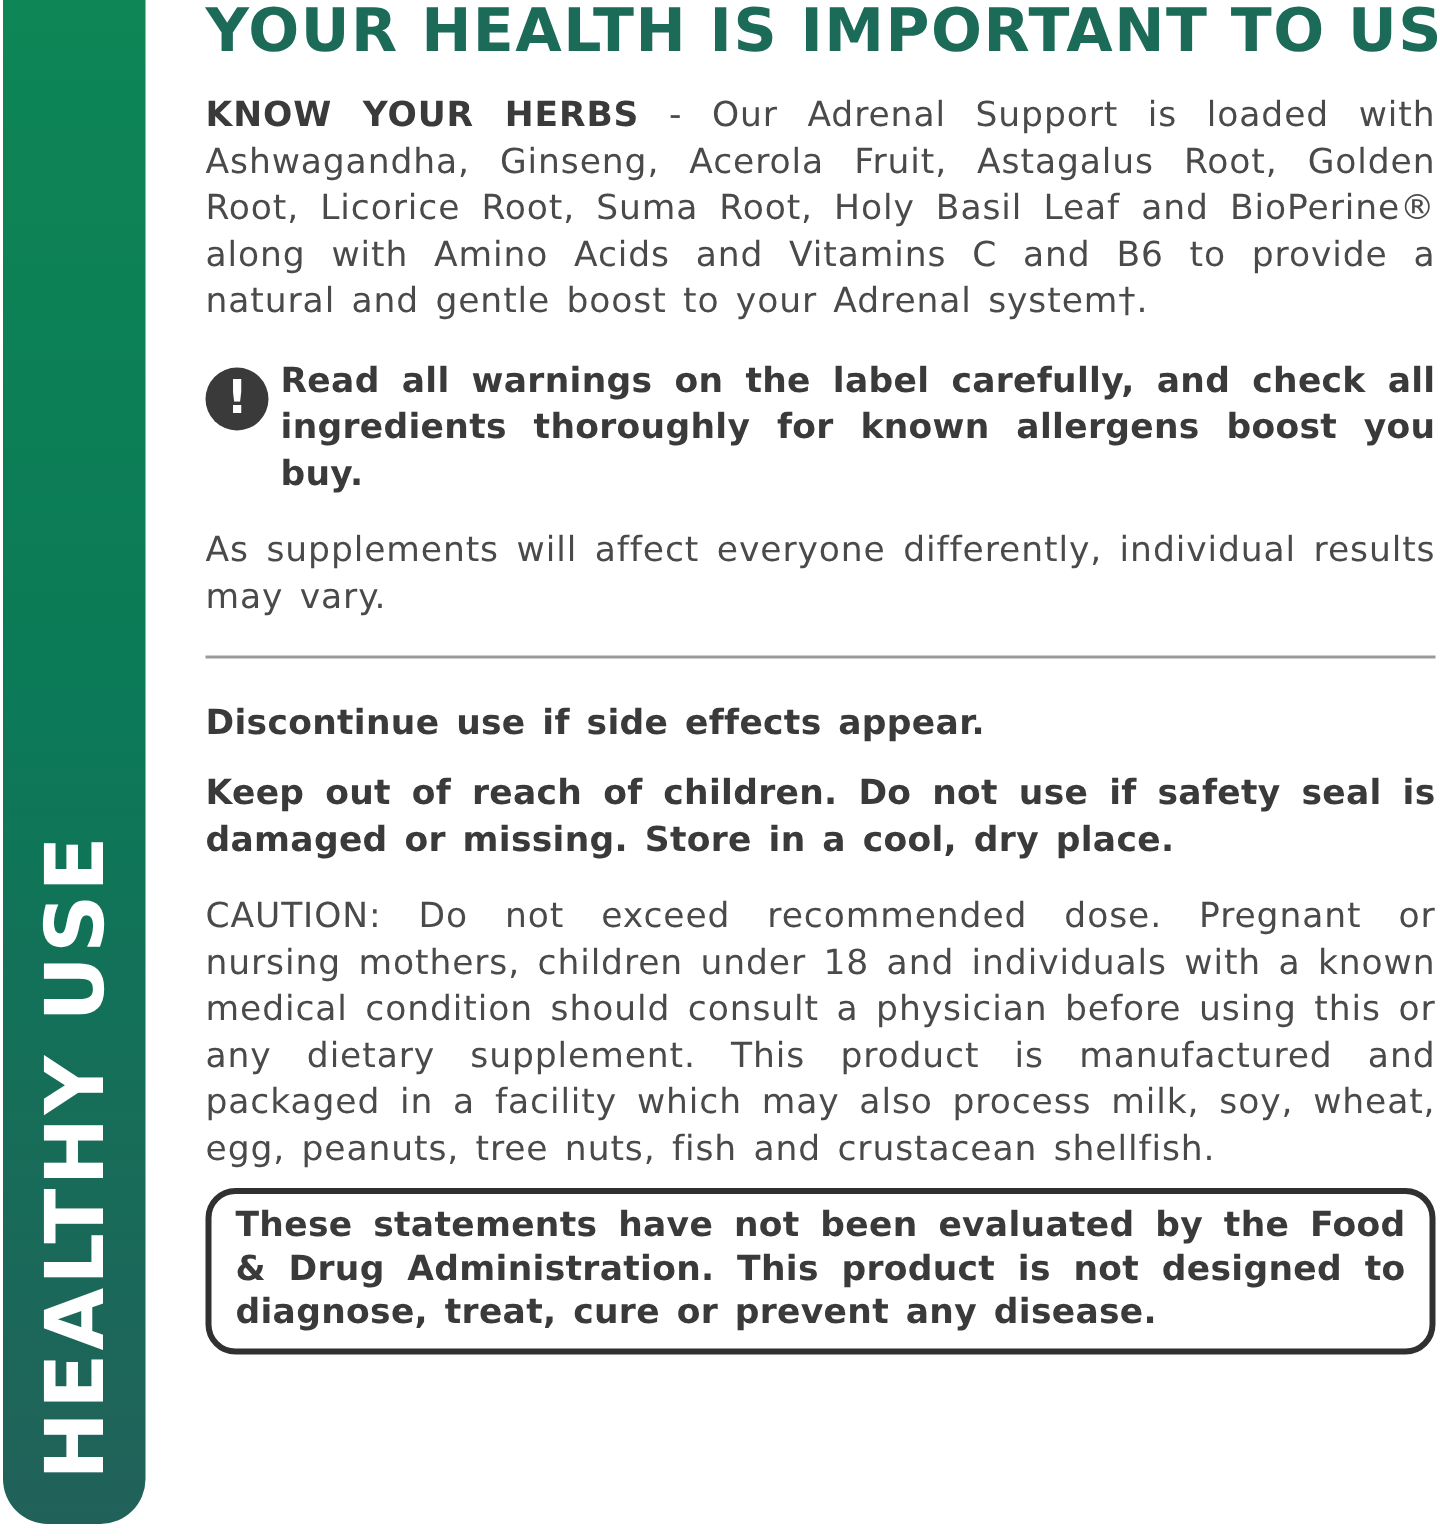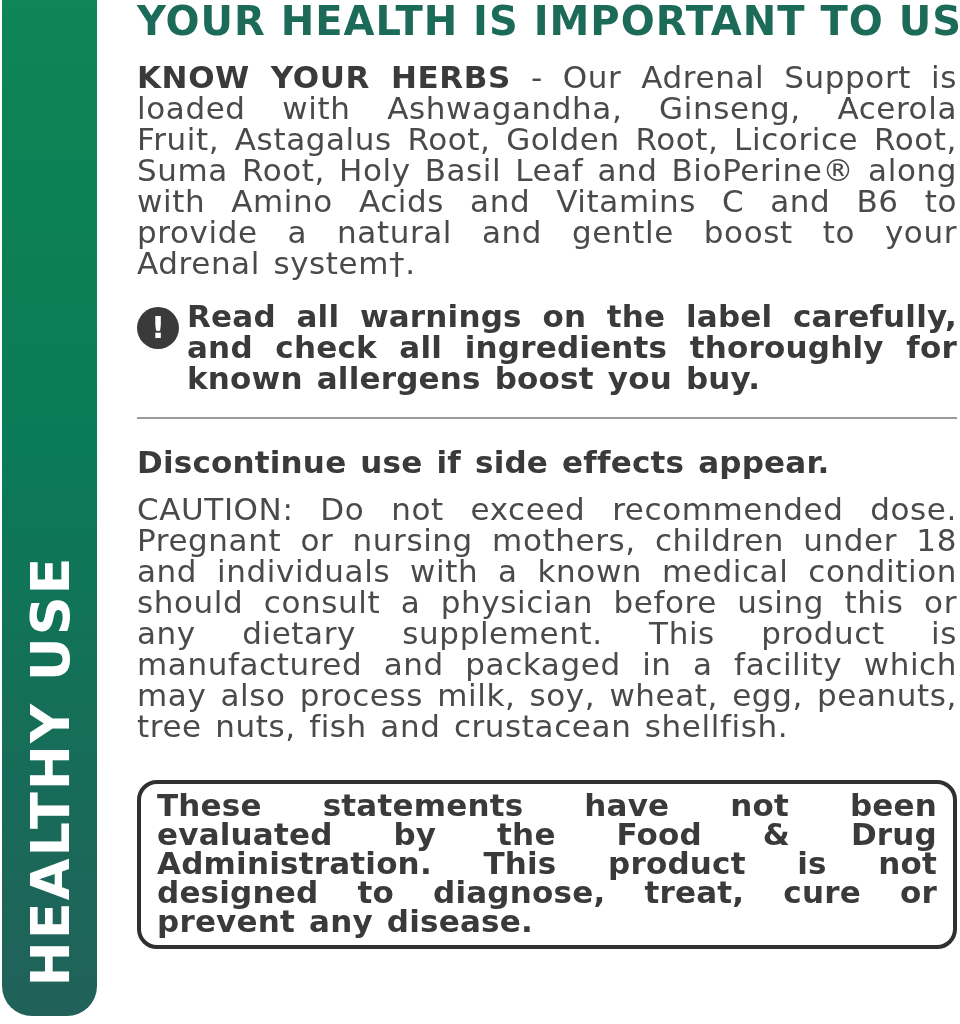--- a/index.html
+++ b/index.html
@@ -33,21 +33,21 @@
     white-space:nowrap;
     color:#ffffff;font-weight:bold;font-size:54px;letter-spacing:2px;
   }
   
   .content{position:absolute;left:137px;top:0;width:820px;}
   .title{
     margin:-3px 0 17px;font-size:40px;line-height:48px;font-weight:bold;
     color:var(--accent-green);letter-spacing:1px;white-space:nowrap;
   }
   .para{
-    margin:0 0 20px;font-size:31px;line-height:31px;text-align:justify;
+    margin:0 0 20px;font-size:23px;line-height:31px;text-align:justify;
     letter-spacing:0.6px;word-spacing:3px;
   }
   .light{color:var(--text-regular);font-weight:normal;}
   .bold{color:var(--text-bold);font-weight:bold;letter-spacing:0.2px;}
   .para .lead{font-weight:bold;color:var(--text-bold);}
   .p-know{margin-bottom:22px;}
   .p-consult{margin-bottom:18px;}
   .warning-row{display:flex;align-items:flex-start;margin:0 0 20px;}
   .warning-icon{
     flex:0 0 auto;width:42px;height:42px;border-radius:50%;
@@ -59,21 +59,21 @@
     transform:translateY(-1px);
   }
   .warning-text{flex:1 1 auto;margin:0;}
   .p-results{margin-bottom:0;}
   .divider{
     border:none;border-top:2px solid var(--divider);
     margin:23px 0 28px;width:100%;
   }
   .p-discontinue{margin-bottom:16px;margin-top:23px;}
   .p-keepout{margin-bottom:20px;}
-  .p-caution{margin-bottom:38px;}
+  .p-caution{margin-bottom:10px;}
   .fda-box{
     border:4px solid var(--box-border);border-radius:20px;
     padding:7px 16px 9px;width:100%;
   }
   .fda-text{margin:0;line-height:29px;}
 </style>
 </head>
 <body>
 
 <div>
@@ -89,25 +89,27 @@
     <p class="para light p-know"><b class="lead">KNOW YOUR HERBS</b><span> - Our Adrenal Support is loaded with Ashwagandha, Ginseng, Acerola Fruit, Astagalus Root, Golden Root, Licorice Root, Suma Root, Holy Basil Leaf and BioPerine® along with Amino Acids and Vitamins C and B6 to provide a natural and gentle boost to your Adrenal system†.</span></p>
 
 
     <div class="warning-row">
       <span class="warning-icon">
         <span class="excl">!</span>
       </span>
       <p class="para bold warning-text">Read all warnings on the label carefully, and check all ingredients thoroughly for known allergens boost you buy.</p>
     </div>
 
+    <p class="para light p-results">As supplements will affect everyone differently, individual results may vary.</p>
 
     <hr class="divider">
 
     <p class="para bold p-discontinue">Discontinue use if side effects appear.</p>
 
+    <p class="para bold p-keepout">Keep out of reach of children. Do not use if safety seal is damaged or missing. Store in a cool, dry place.</p>
 
     <p class="para light p-caution">CAUTION: Do not exceed recommended dose. Pregnant or nursing mothers, children under 18 and individuals with a known medical condition should consult a physician before using this or any dietary supplement. This product is manufactured and packaged in a facility which may also process milk, soy, wheat, egg, peanuts, tree nuts, fish and crustacean shellfish.</p>
 
     <div class="fda-box">
       <p class="para bold fda-text">These statements have not been evaluated by the Food &amp; Drug Administration. This product is not designed to diagnose, treat, cure or prevent any disease.</p>
     </div>
 
   </main>
 </div>
 

